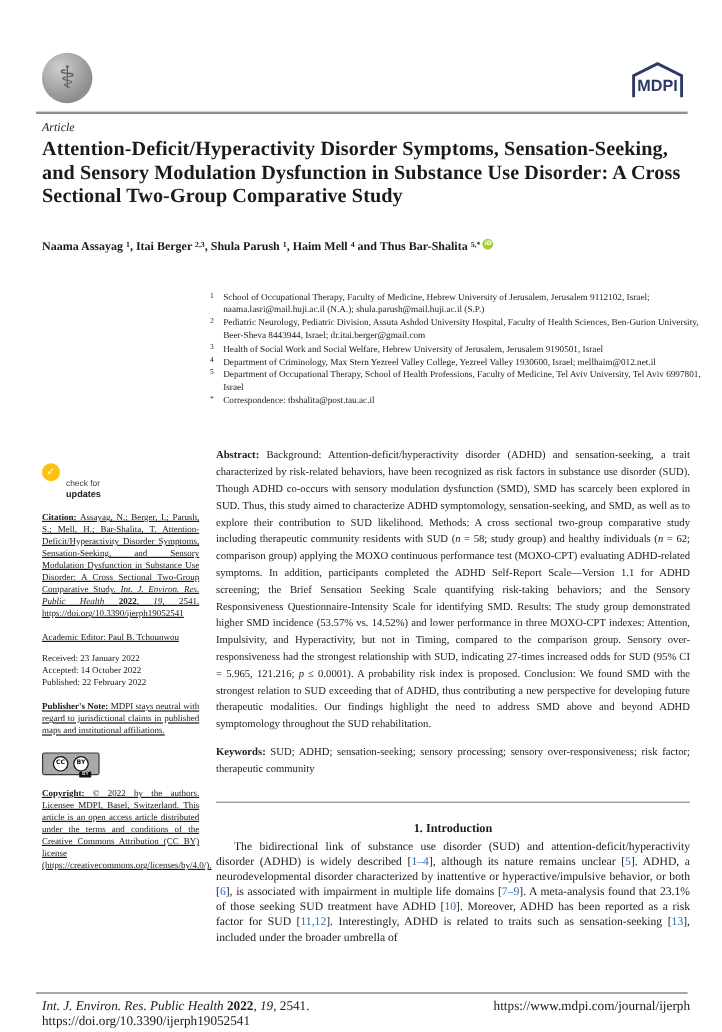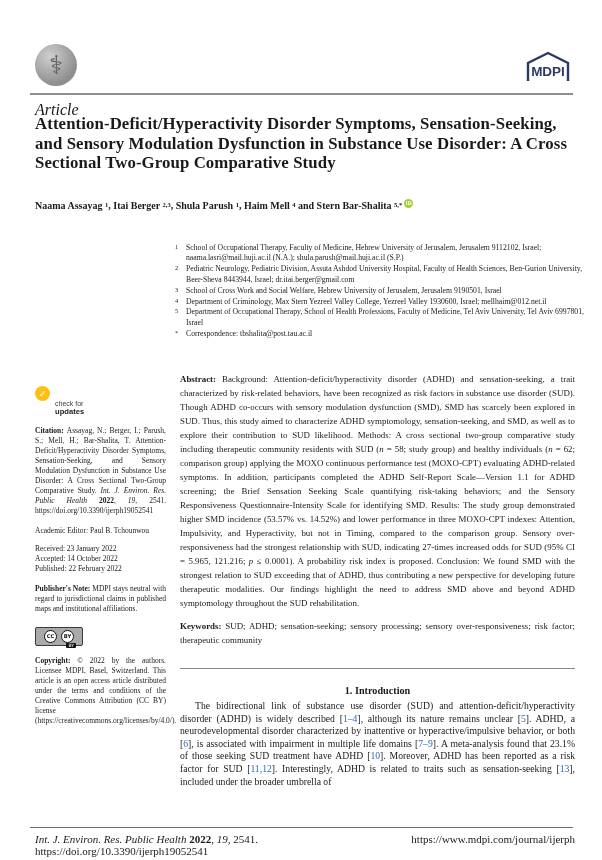--- a/index.html
+++ b/index.html
@@ -11,21 +11,21 @@
       background:radial-gradient(circle at 35% 30%, #cfcfcf, #8e8e8e 70%);
       display:flex;align-items:center;justify-content:center;color:#5c5c5c;font-size:26px;
       font-family:"DejaVu Sans",sans-serif;}
   .journal-name{position:absolute;left:86px;top:47px;line-height:11px;}
   .journal-prefix{font-size:8.6px;color:#4a4a4a;letter-spacing:.2px;}
   .journal-green{font-size:9.8px;font-weight:bold;font-style:italic;color:#34774a;}
   .mdpi-logo{position:absolute;left:521px;top:50px;width:54px;height:34px;}
   .header-rule{position:absolute;left:30px;top:93px;width:543px;height:2px;background:#8f8f93;}
 
   
-  .article-type{position:absolute;left:35px;top:101px;font-style:italic;font-size:16px;}
+  .article-type{position:absolute;left:35px;top:101px;font-style:italic;font-size:10px;}
   .paper-title{position:absolute;left:35px;top:114px;width:545px;font-size:16.8px;font-weight:bold;
       line-height:19.6px;letter-spacing:.1px;}
   .authors{position:absolute;left:35px;top:199px;width:545px;font-size:10px;font-weight:bold;}
   .authors .sup{font-size:65%;position:relative;top:-.4em;}
   .orcid{display:inline-block;width:9px;height:9px;border-radius:50%;background:#a6ce39;color:#fff;
       font-family:"DejaVu Sans",sans-serif;font-size:5px;font-weight:bold;text-align:center;
       line-height:9px;vertical-align:super;margin-left:2px;}
 
   
   .affils{position:absolute;left:175px;top:243px;width:414px;font-size:7.7px;line-height:10.4px;}
@@ -35,21 +35,21 @@
 
   
   .sidebar{position:absolute;left:35px;top:371px;width:131px;font-size:7.5px;line-height:10px;
       text-align:justify;}
   .check-badge{display:flex;align-items:center;gap:5px;cursor:pointer;}
   .check-circle{width:15px;height:15px;border-radius:50%;background:#fdc113;color:#fff;
       display:flex;align-items:center;justify-content:center;font-size:9px;font-weight:bold;
       font-family:"DejaVu Sans",sans-serif;}
   .check-text{line-height:8px;color:#3c3c3c;font-family:Liberation Sans, sans-serif;font-size:7px;margin-top:29px;}
   .check-text .bold{font-weight:bold;font-size:7.6px;color:#222;}
-  .sb-block{margin-top:10px;}
+  .sb-block{margin-top:10px;text-decoration:underline;}
   .sb-dates{margin-top:8px;}
   .cc-badge{margin-top:13px;width:46px;height:17px;background:#a9a9a9;border:1px solid #3a3a3a;
       border-radius:2px;display:flex;align-items:center;justify-content:center;gap:4px;position:relative;}
   .cc-circle{width:11px;height:11px;border-radius:50%;background:#fff;border:1.4px solid #111;
       color:#111;font-family:"DejaVu Sans",sans-serif;font-size:5.2px;font-weight:bold;text-align:center;
       line-height:11px;}
   .cc-bar{position:absolute;right:6px;bottom:-3px;background:#111;color:#fff;font-size:4.5px;
       font-family:"DejaVu Sans",sans-serif;padding:0 2px;border-radius:1px;line-height:5.5px;}
   .b{font-weight:bold;} .i{font-style:italic;}
   .ref{color:#2b6cb3;}
@@ -79,35 +79,35 @@
     <svg width="54" height="34" viewBox="0 0 54 34">
       <polyline points="7,31 7,13 27,3 47,13 47,31" fill="none" stroke="#2e3a66" stroke-width="2.4"></polyline>
       <text x="27" y="26" text-anchor="middle" font-family="Liberation Sans, sans-serif" font-size="13.5" font-weight="bold" fill="#2e3a66">MDPI</text>
     </svg>
   </div>
   <div class="header-rule"></div>
 
   <div class="article-type">Article</div>
   <h1 class="paper-title" style="margin:0;">Attention-Deficit/Hyperactivity Disorder Symptoms, Sensation-Seeking, and Sensory Modulation Dysfunction in Substance Use Disorder: A Cross Sectional Two-Group Comparative Study</h1>
   <div class="authors">
-    <span><span>Naama Assayag </span><span class="sup">1</span><span>, Itai Berger </span><span class="sup">2,3</span><span>, Shula Parush </span><span class="sup">1</span><span>, Haim Mell </span><span class="sup">4</span><span> and Stern Bar-Shalita </span><span class="sup">5,*</span></span><span class="orcid">iD</span>
+    <span><span>Naama Assayag </span><span class="sup">1</span><span>, Itai Berger </span><span class="sup">2,3</span><span>, Shula Parush </span><span class="sup">1</span><span>, Haim Mell </span><span class="sup">4</span><span> and Thus Bar-Shalita </span><span class="sup">5,*</span></span><span class="orcid">iD</span>
   </div>
 
   <div class="affils">
     <div class="aff-row">
       <span class="aff-num">1</span>
       <span class="aff-text">School of Occupational Therapy, Faculty of Medicine, Hebrew University of Jerusalem, Jerusalem 9112102, Israel; naama.lasri@mail.huji.ac.il (N.A.); shula.parush@mail.huji.ac.il (S.P.)</span>
     </div>
     <div class="aff-row">
       <span class="aff-num">2</span>
       <span class="aff-text">Pediatric Neurology, Pediatric Division, Assuta Ashdod University Hospital, Faculty of Health Sciences, Ben-Gurion University, Beer-Sheva 8443944, Israel; dr.itai.berger@gmail.com</span>
     </div>
     <div class="aff-row">
       <span class="aff-num">3</span>
-      <span class="aff-text">School of Cross Work and Social Welfare, Hebrew University of Jerusalem, Jerusalem 9190501, Israel</span>
+      <span class="aff-text">Health of Social Work and Social Welfare, Hebrew University of Jerusalem, Jerusalem 9190501, Israel</span>
     </div>
     <div class="aff-row">
       <span class="aff-num">4</span>
       <span class="aff-text">Department of Criminology, Max Stern Yezreel Valley College, Yezreel Valley 1930600, Israel; mellhaim@012.net.il</span>
     </div>
     <div class="aff-row">
       <span class="aff-num">5</span>
       <span class="aff-text">Department of Occupational Therapy, School of Health Professions, Faculty of Medicine, Tel Aviv University, Tel Aviv 6997801, Israel</span>
     </div>
     <div class="aff-row">

